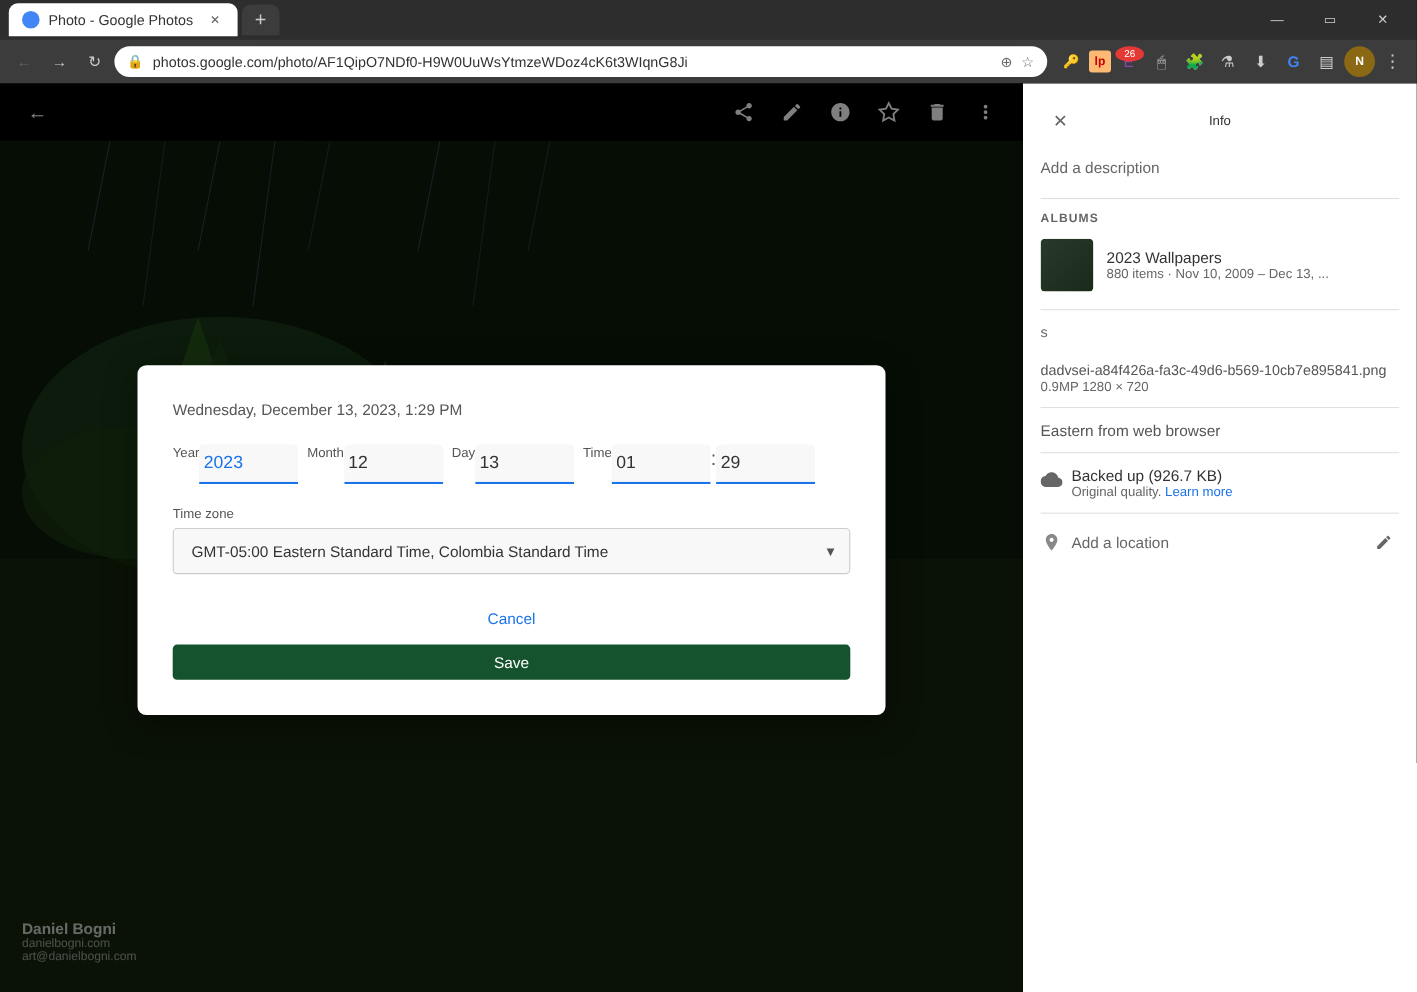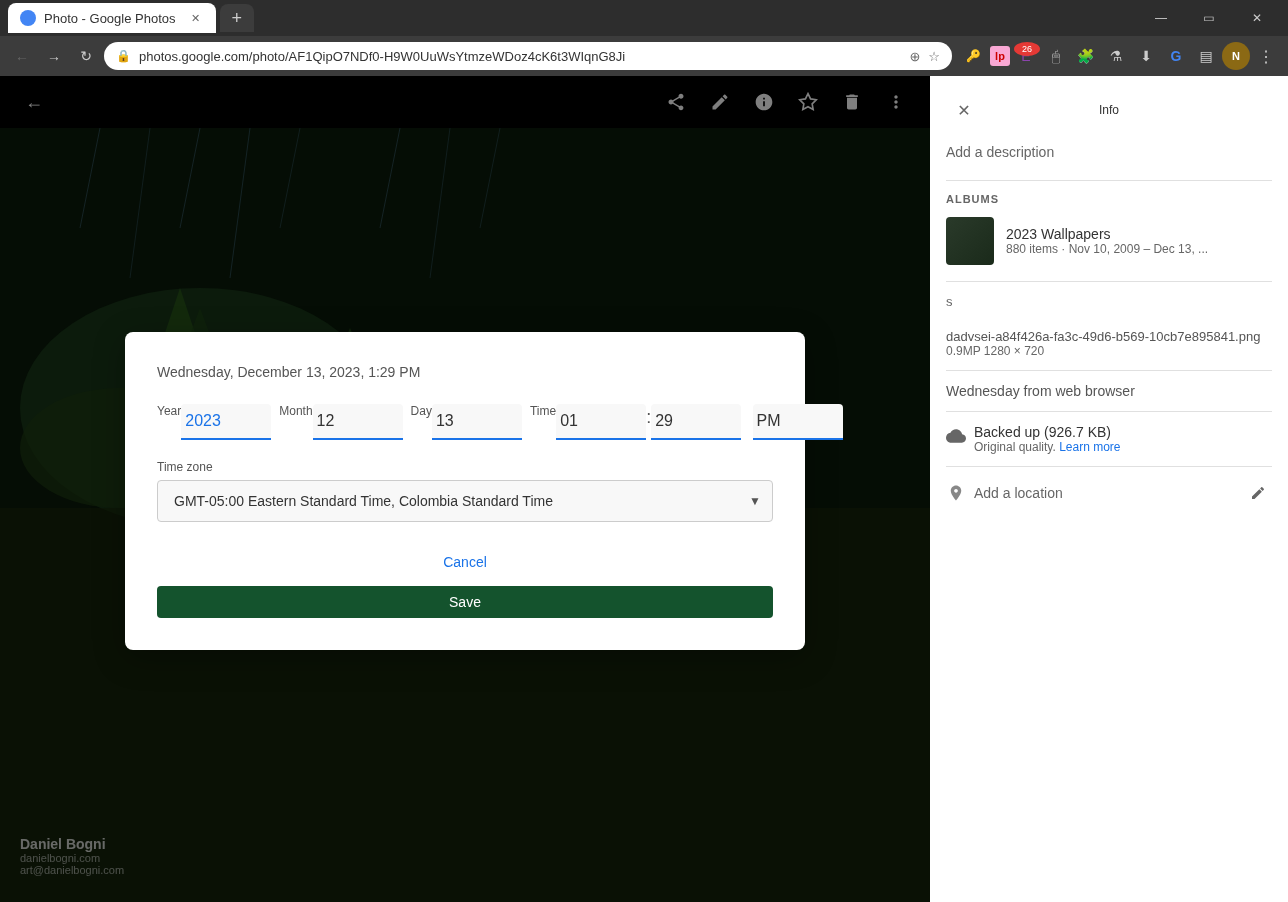--- a/index.html
+++ b/index.html
@@ -130,21 +130,21 @@
   <div class="nav-btn">→</div>
   <div class="nav-btn">↻</div>
   <div class="address-bar">
     <span style="color:#666;font-size:12px;">🔒</span>
     <span class="address-text">photos.google.com/photo/AF1QipO7NDf0-H9W0UuWsYtmzeWDoz4cK6t3WIqnG8Ji</span>
     <span style="color:#666;font-size:13px;">⊕</span>
     <span style="color:#666;font-size:13px;">☆</span>
   </div>
   <div class="toolbar-icons">
     <div class="toolbar-icon" style="font-size:12px;color:#ccc;">🔑</div>
-    <div class="toolbar-icon" style="font-size:11px;font-weight:bold;color:#cc0000;background:#f9a8d4;border-radius:3px;width:20px;height:20px;margin:4px 0;">lp</div>
+    <div class="toolbar-icon" style="font-size:11px;font-weight:bold;color:#cc0000;background:#fdba74;border-radius:3px;width:20px;height:20px;margin:4px 0;">lp</div>
     <div class="toolbar-icon notification-badge" style="position:relative;">
       <span style="color:#8b44ac;font-size:14px;">E</span>
       <span class="badge">26</span>
     </div>
     <div class="toolbar-icon" style="color:#ccc;font-size:14px;">🖱</div>
     <div class="toolbar-icon" style="color:#ccc;font-size:14px;">🧩</div>
     <div class="toolbar-icon" style="color:#ccc;font-size:14px;">⚗</div>
     <div class="toolbar-icon" style="color:#ccc;font-size:14px;">⬇</div>
     <div class="toolbar-icon" style="color:#4285f4;font-size:14px;font-weight:bold;">G</div>
     <div class="toolbar-icon" style="color:#ccc;font-size:14px;">▤</div>
@@ -265,24 +265,20 @@
 
           <div class="field-group">
             <div class="field-label">Time</div>
             <div style="display:flex;align-items:center;">
               <input class="field-input time" type="text" value="01" style="">
               <div class="time-separator">:</div>
               <input class="field-input minutes" type="text" value="29" style="">
             </div>
           </div>
 
-          <div class="field-group">
-            <div class="field-label">&nbsp;</div>
-            <input class="field-input ampm" type="text" value="PM" style="">
-          </div>
         </div>
 
         <div class="timezone-group">
           <div class="field-label" style="margin-bottom:6px;">Time zone</div>
           <div class="timezone-wrapper">
             <select class="timezone-select">
               <option>GMT-05:00 Eastern Standard Time, Colombia Standard Time</option>
             </select>
           </div>
         </div>
@@ -326,21 +322,21 @@
 
     <div style="height:12px;"></div>
 
     <div class="filename-section">
       <div class="filename-text">dadvsei-a84f426a-fa3c-49d6-b569-10cb7e895841.png</div>
       <div class="file-meta">0.9MP  1280 × 720</div>
     </div>
 
     <div class="divider"></div>
 
-    <div style="font-size:14px;color:#555;margin-bottom:8px;">Wednesday from web browser</div>
+    <div style="font-size:14px;color:#555;margin-bottom:8px;">Eastern from web browser</div>
 
     <div class="divider"></div>
 
     <div class="backup-section">
       <div class="cloud-icon">
         <svg width="20" height="20" viewBox="0 0 24 24" fill="#666">
             <path d="M19.35 10.04C18.67 6.59 15.64 4 12 4 9.11 4 6.6 5.64 5.35 8.04 2.34 8.36 0 10.91 0 14c0 3.31 2.69 6 6 6h13c2.76 0 5-2.24 5-5 0-2.64-2.05-4.78-4.65-4.96z"></path>
           </svg>
       </div>
       <div>

